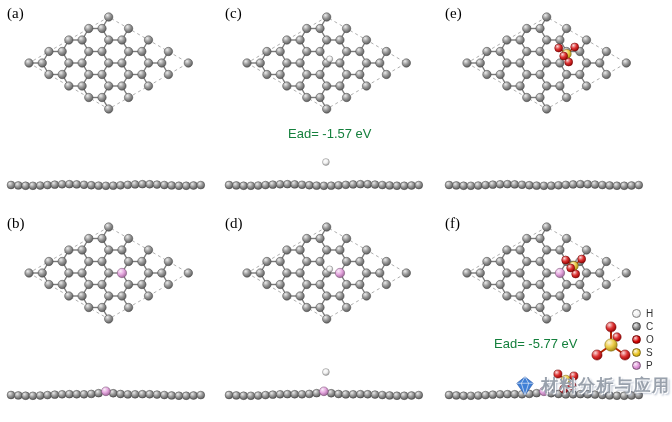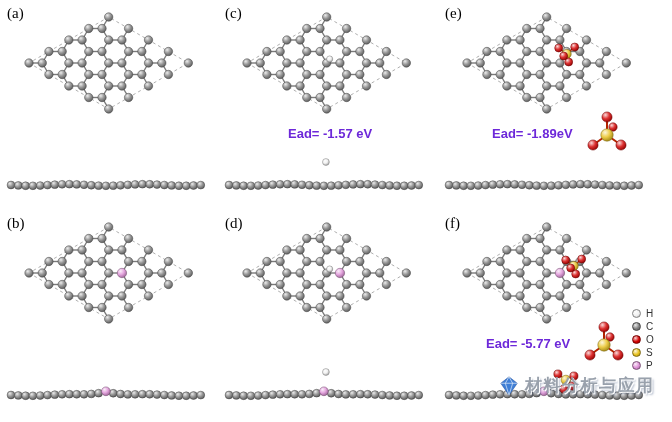--- a/index.html
+++ b/index.html
@@ -11,28 +11,28 @@
   .pos-c{left:222px;top:5px}
   .pos-d{left:222px;top:215px}
   .pos-e{left:442px;top:5px}
   .pos-f{left:442px;top:215px}
   .plabel{position:absolute;left:3px;top:0;font-family:"Liberation Serif",serif;
           font-size:15px;color:#000;}
   .topview{position:absolute;left:19px;top:6px;width:172px;height:104px;}
   .sideview{position:absolute;left:2px;top:146px;width:206px;height:60px;}
   .eadrow{position:absolute;left:26px;top:102px;height:52px;display:flex;align-items:center;gap:8px;}
   .pos-e .eadrow{left:10px}
-  .pos-f .eadrow{left:4px}
-  .ead{font-weight:bold;font-size:13px;color:#6d28d9;white-space:nowrap;padding-left:40px;}
+  .pos-f .eadrow{left:12px}
+  .ead{font-weight:normal;font-size:13px;color:#15803d;white-space:nowrap;padding-left:40px;}
   .so4svg{width:52px;height:52px;flex:0 0 auto;}
   .legend{position:absolute;left:632px;top:308px;display:flex;flex-direction:column;gap:3px;}
   .litem{display:flex;align-items:center;gap:5px;height:10px;}
   .lswatch{width:9px;height:9px;border-radius:50%;border:1px solid #555;box-sizing:border-box;}
   .llabel{font-size:10px;color:#333;}
-  .watermark{position:absolute;left:498px;top:374px;display:flex;align-items:center;gap:5px;}
+  .watermark{position:absolute;left:514px;top:374px;display:flex;align-items:center;gap:5px;}
   .wicon{width:22px;height:22px;}
   .gem{stroke:#24509e;stroke-width:.6;}
   .facet{fill:none;stroke:rgba(255,255,255,.65);stroke-width:1;}
   .wtext{font-weight:bold;font-size:17px;color:#99a1ac;letter-spacing:1.5px;
          text-shadow:1px 1px 0 #fff, 2px 2px 2px rgba(70,90,130,.4);}
 </style>
 </head>
 <body>
 
 <div class="figure">
@@ -666,34 +666,20 @@
           <line x1="105.672" y1="43" x2="113.672" y2="36" stroke="#b03000" stroke-width="1.2"></line>
           <line x1="105.672" y1="43" x2="107.672" y2="51" stroke="#b03000" stroke-width="1.2"></line>
           <line x1="105.672" y1="43" x2="102.672" y2="45" stroke="#b03000" stroke-width="1.2"></line>
           <circle cx="105.672" cy="43" r="4.6" fill="url(#grad-S)" stroke="rgb(116,97,14)" stroke-width="0.5"></circle>
           <circle cx="97.672" cy="37" r="4" fill="url(#grad-O)" stroke="rgb(106,0,0)" stroke-width="0.5"></circle>
           <circle cx="113.672" cy="36" r="4" fill="url(#grad-O)" stroke="rgb(106,0,0)" stroke-width="0.5"></circle>
           <circle cx="107.672" cy="51" r="4" fill="url(#grad-O)" stroke="rgb(106,0,0)" stroke-width="0.5"></circle>
           <circle cx="102.672" cy="45" r="4" fill="url(#grad-O)" stroke="rgb(106,0,0)" stroke-width="0.5"></circle>
         </g>
       </svg>
-    <div class="eadrow">
-      <span class="ead">Ead= -1.89eV</span>
-      <svg class="so4svg" viewBox="0 0 52 52">
-          <line x1="26" y1="28" x2="26" y2="10" stroke="#b32400" stroke-width="2"></line>
-          <line x1="26" y1="28" x2="12" y2="38" stroke="#b32400" stroke-width="2"></line>
-          <line x1="26" y1="28" x2="40" y2="38" stroke="#b32400" stroke-width="2"></line>
-          <line x1="26" y1="28" x2="32" y2="20" stroke="#b32400" stroke-width="2"></line>
-          <circle cx="32" cy="20" r="4.2" fill="url(#grad-O)" stroke="rgb(106,0,0)" stroke-width="0.5"></circle>
-          <circle cx="26" cy="28" r="6.2" fill="url(#grad-S)" stroke="rgb(116,97,14)" stroke-width="0.5"></circle>
-          <circle cx="26" cy="10" r="5.1" fill="url(#grad-O)" stroke="rgb(106,0,0)" stroke-width="0.5"></circle>
-          <circle cx="12" cy="38" r="5.1" fill="url(#grad-O)" stroke="rgb(106,0,0)" stroke-width="0.5"></circle>
-          <circle cx="40" cy="38" r="5.1" fill="url(#grad-O)" stroke="rgb(106,0,0)" stroke-width="0.5"></circle>
-        </svg>
-    </div>
     <svg class="sideview" viewBox="0 0 206 60">
         <polyline points="5,34 12.3,34.45171397871603 19.6,34.74563126877378 26.9,34.779078104702556 34.2,34.54037054444092 41.5,34.11289600644789 48.8,33.64598364536412 56.1,33.30273938206913 63.4,33.20306831293133 70.7,33.38178840995521 78,33.77646760144086 85.3,34.249233090810705 92.6,34.634934291079325 99.89999999999999,34.798834676299684 107.2,34.68367912647062 114.5,34.32969478819341 121.8,33.860538575021614 129.1,33.440100249925166 136.4,33.215251015946805 143.7,33.264537179468256 151,33.570741665599655 158.29999999999998,34.02689843777691 165.6,34.47365881176578 172.9,34.75495653555528 180.2,34.772526221239424 187.5,34.520230272125694 194.79999999999998,34.08620292183956" fill="none" stroke="#7a7a7a" stroke-width="2"></polyline>
         <circle cx="5" cy="34" r="3.9" fill="url(#grad-C)" stroke="rgb(64,64,64)" stroke-width="0.5"></circle>
         <circle cx="12.3" cy="34.45171397871603" r="3.9" fill="url(#grad-C)" stroke="rgb(64,64,64)" stroke-width="0.5"></circle>
         <circle cx="19.6" cy="34.74563126877378" r="3.9" fill="url(#grad-C)" stroke="rgb(64,64,64)" stroke-width="0.5"></circle>
         <circle cx="26.9" cy="34.779078104702556" r="3.9" fill="url(#grad-C)" stroke="rgb(64,64,64)" stroke-width="0.5"></circle>
         <circle cx="34.2" cy="34.54037054444092" r="3.9" fill="url(#grad-C)" stroke="rgb(64,64,64)" stroke-width="0.5"></circle>
         <circle cx="41.5" cy="34.11289600644789" r="3.9" fill="url(#grad-C)" stroke="rgb(64,64,64)" stroke-width="0.5"></circle>
         <circle cx="48.8" cy="33.64598364536412" r="3.9" fill="url(#grad-C)" stroke="rgb(64,64,64)" stroke-width="0.5"></circle>
         <circle cx="56.1" cy="33.30273938206913" r="3.9" fill="url(#grad-C)" stroke="rgb(64,64,64)" stroke-width="0.5"></circle>

